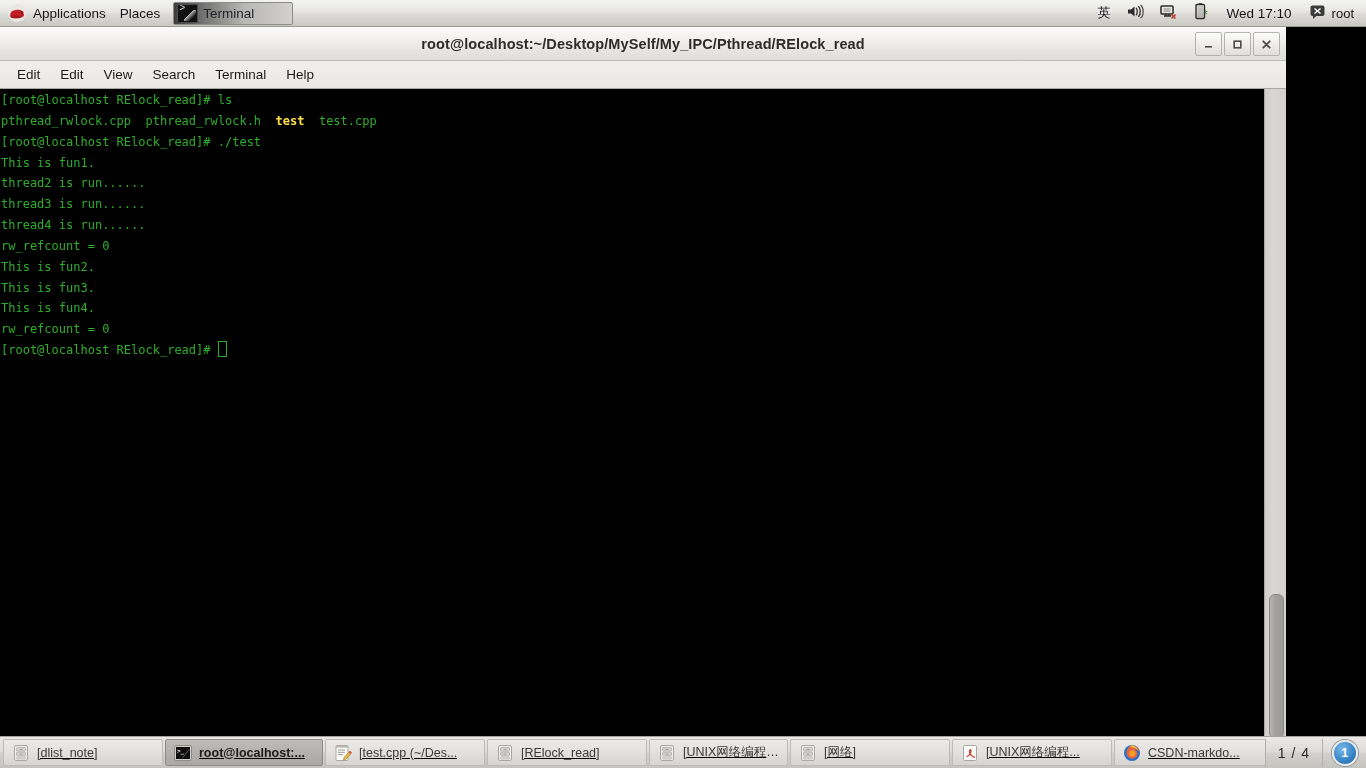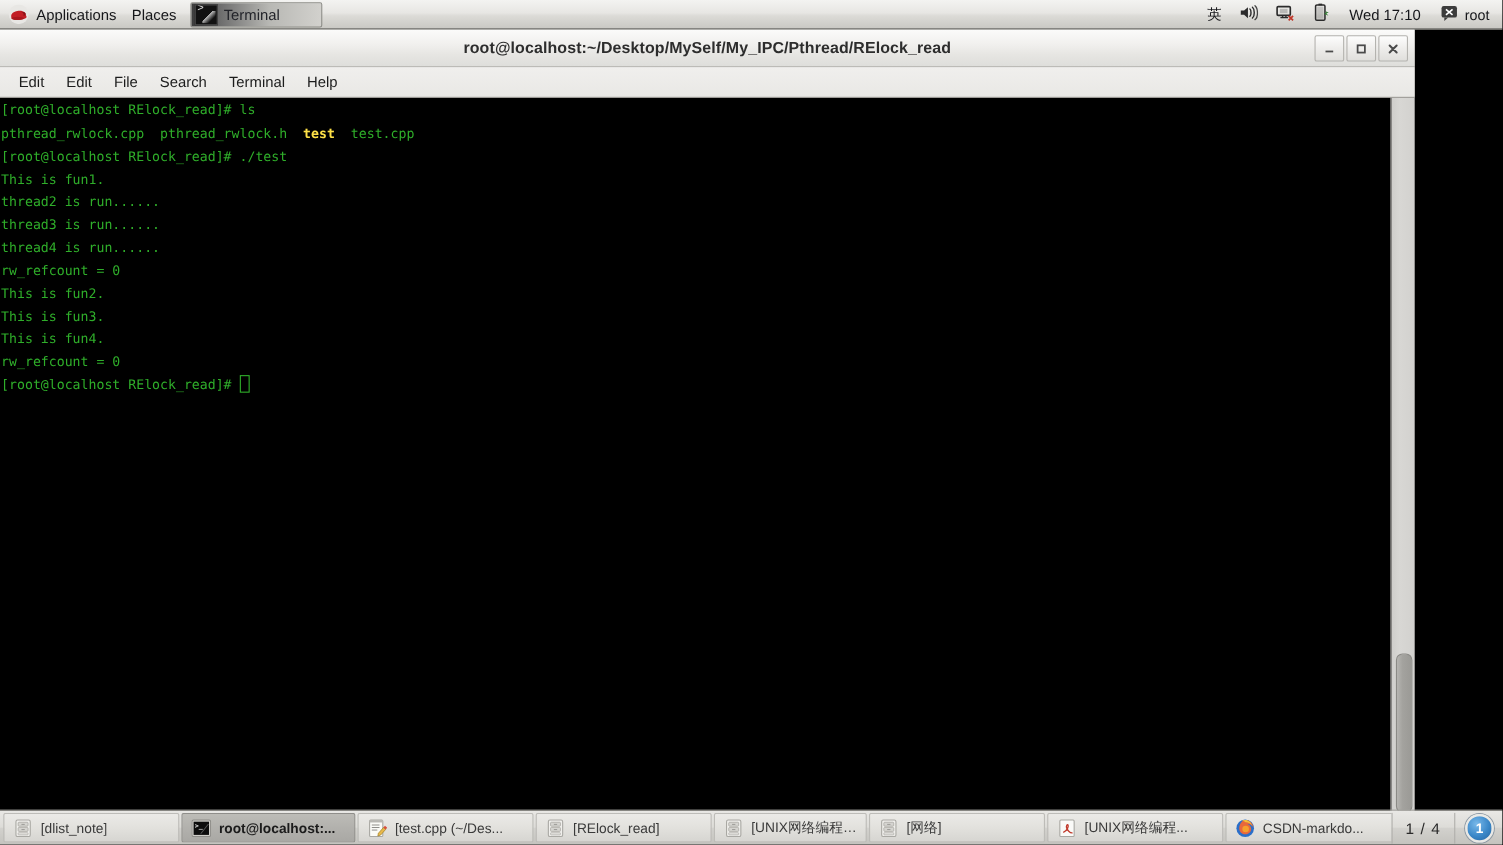--- a/index.html
+++ b/index.html
@@ -395,36 +395,36 @@
           <svg width="11" height="11" viewBox="0 0 11 11">
               <path d="M2.3 2.3l6.4 6.4M8.7 2.3l-6.4 6.4" stroke="#4a4a4a" stroke-width="1.8" stroke-linecap="round"></path>
             </svg>
         </div>
       </div>
     </div>
 
     <div id="menubar">
       <div class="menu-item">Edit</div>
       <div class="menu-item">Edit</div>
-      <div class="menu-item">File</div>
+      <div class="menu-item">View</div>
       <div class="menu-item">Search</div>
       <div class="menu-item">Terminal</div>
       <div class="menu-item">Help</div>
     </div>
 
     <div id="term-wrap">
       <div id="term-body"><div class="tline"><span class="c-green">[root@localhost RElock_read]# ls</span></div><div class="tline"><span class="c-green">pthread_rwlock.cpp  pthread_rwlock.h  </span><span class="c-bright">test</span><span class="c-green">  test.cpp</span></div><div class="tline"><span class="c-green">[root@localhost RElock_read]# ./test</span></div><div class="tline"><span class="c-green">This is fun1.</span></div><div class="tline"><span class="c-green">thread2 is run......</span></div><div class="tline"><span class="c-green">thread3 is run......</span></div><div class="tline"><span class="c-green">thread4 is run......</span></div><div class="tline"><span class="c-green">rw_refcount = 0</span></div><div class="tline"><span class="c-green">This is fun2.</span></div><div class="tline"><span class="c-green">This is fun3.</span></div><div class="tline"><span class="c-green">This is fun4.</span></div><div class="tline"><span class="c-green">rw_refcount = 0</span></div><div class="tline"><span class="c-green">[root@localhost RElock_read]# </span><span class="cursor-box"></span></div></div>
       <div id="term-scroll">
         <div id="term-scroll-thumb"></div>
       </div>
     </div>
   </div>
 
   <div id="taskbar">
-    <div id="taskbar-items" style="display:flex;align-items:flex-end;flex:1 1 auto;overflow:hidden;">
+    <div id="taskbar-items" style="display:flex;align-items:flex-end;flex:1 1 auto;overflow:hidden;text-decoration:underline;">
         <div class="task-btn" style="width: 160px;">
           <span style="display: block; width: 18px; height: 18px;">
             <svg class="ic" viewBox="0 0 18 18">
               <rect x="2.5" y="1.5" width="13" height="15" rx="1.5" fill="#f0efec" stroke="#a9a8a3"></rect>
               <rect x="4.5" y="3.5" width="9" height="3.6" rx="0.8" fill="#d5d4d0" stroke="#a9a8a3" stroke-width="0.7"></rect>
               <rect x="4.5" y="8.2" width="9" height="3.6" rx="0.8" fill="#d5d4d0" stroke="#a9a8a3" stroke-width="0.7"></rect>
               <rect x="7.5" y="5" width="3" height="0.9" fill="#9b9a96"></rect>
               <rect x="7.5" y="9.7" width="3" height="0.9" fill="#9b9a96"></rect>
               <rect x="4.5" y="13" width="9" height="2" rx="0.6" fill="#e3e2de" stroke="#a9a8a3" stroke-width="0.6"></rect>
             </svg>

